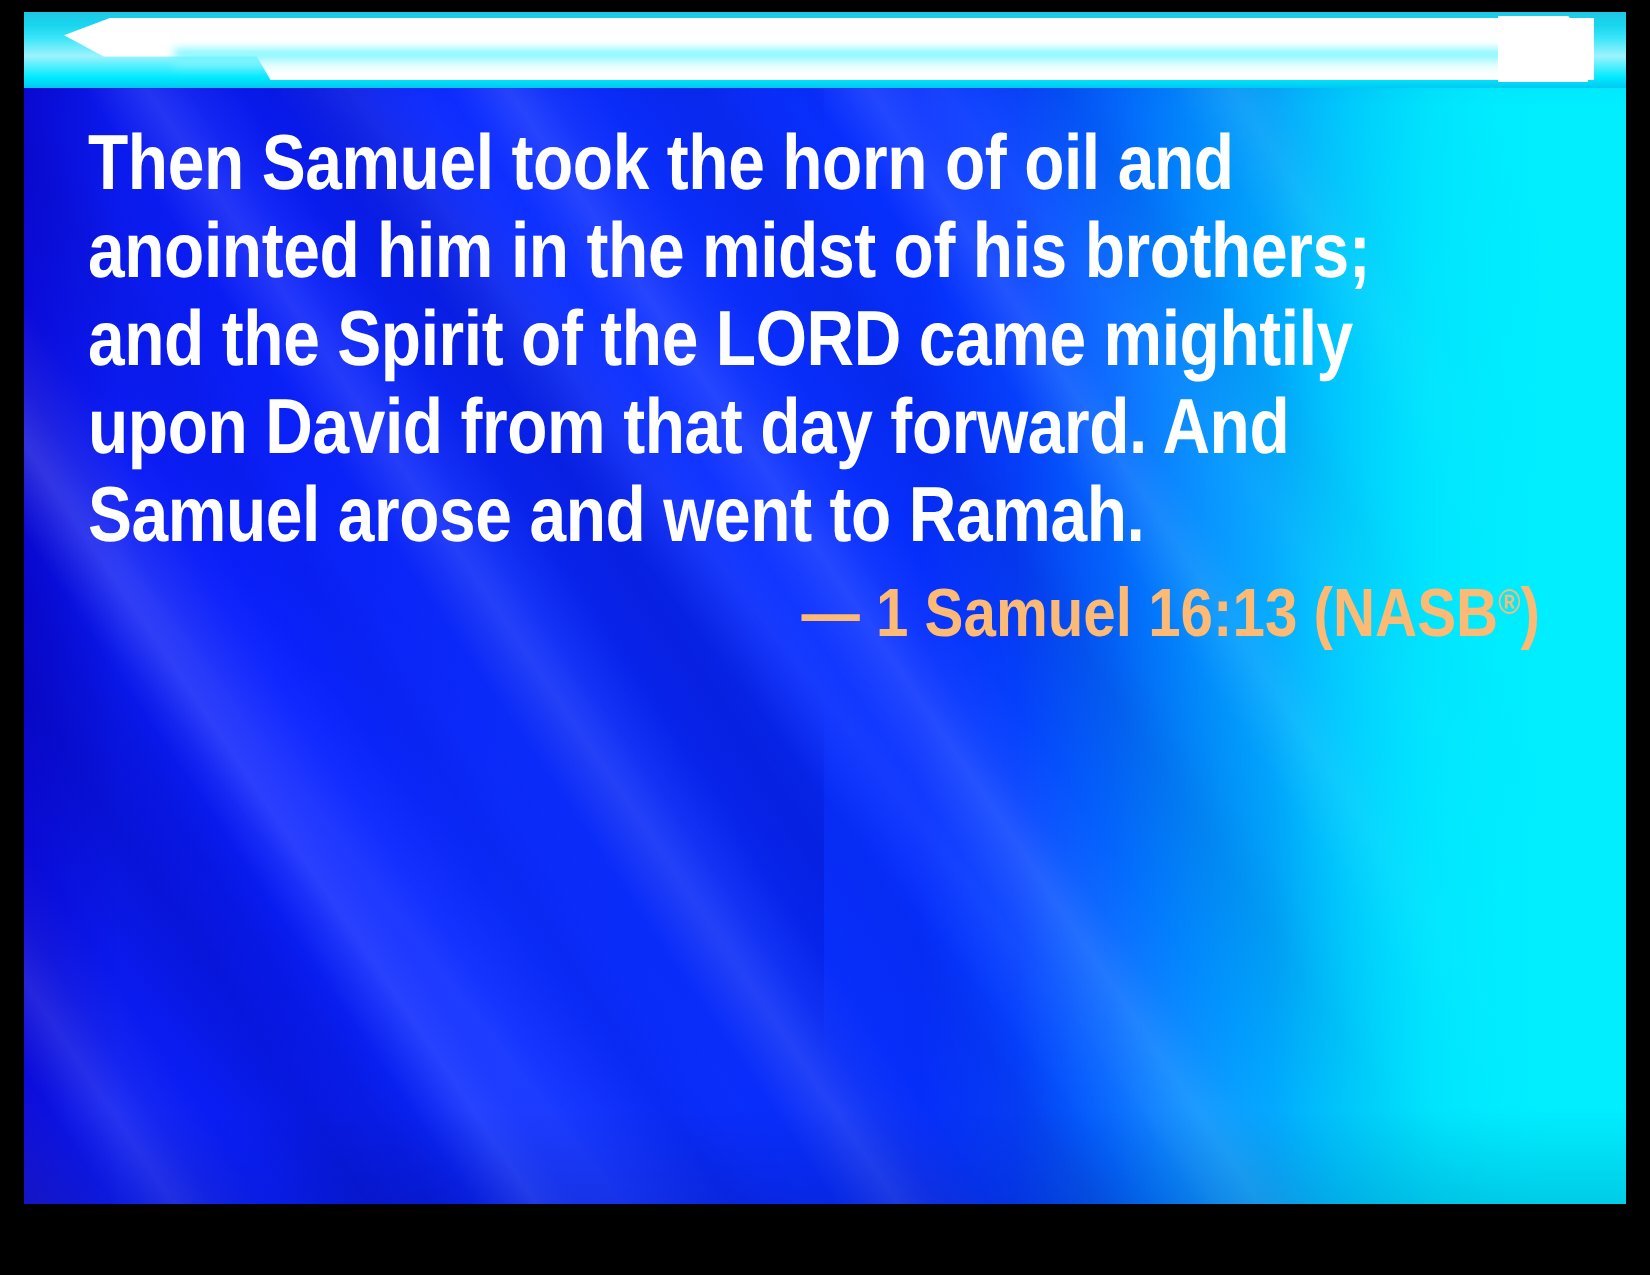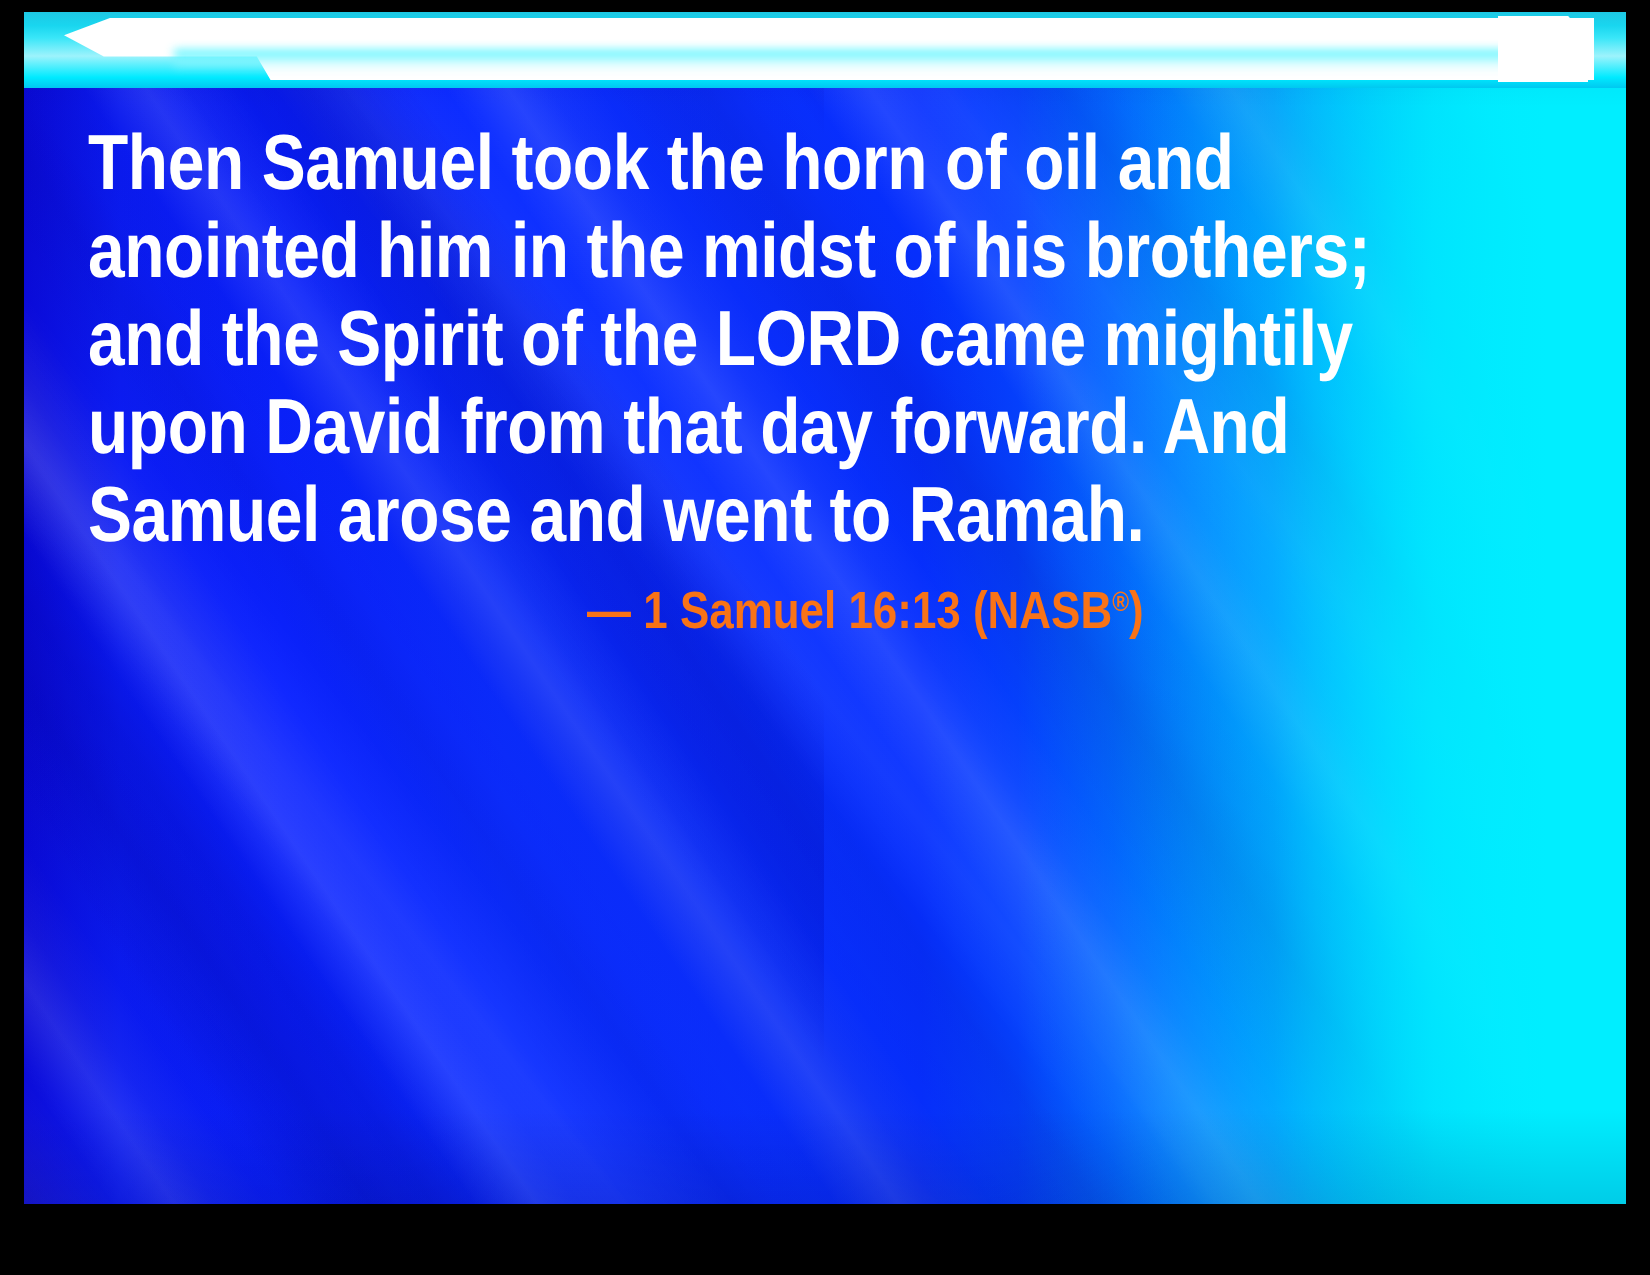--- a/index.html
+++ b/index.html
@@ -202,24 +202,24 @@
     white-space: nowrap;
     transform: scaleX(0.845);
     transform-origin: left center;
     text-rendering: geometricPrecision;
   }
   #attribution-line {
     position: absolute;
     left: 88px;
     top: 558px;
     width: 1452px;
-    text-align: center;
-    color: #f97316;
+    text-align: right;
+    color: #fdba74;
     font-weight: bold;
-    font-size: 52px;
+    font-size: 69px;
     line-height: 88px;
     white-space: nowrap;
   }
   #attribution-inner {
     display: inline-block;
     transform: scaleX(0.845);
     transform-origin: right center;
   }
   .reg-mark {
     font-size: 0.52em;

